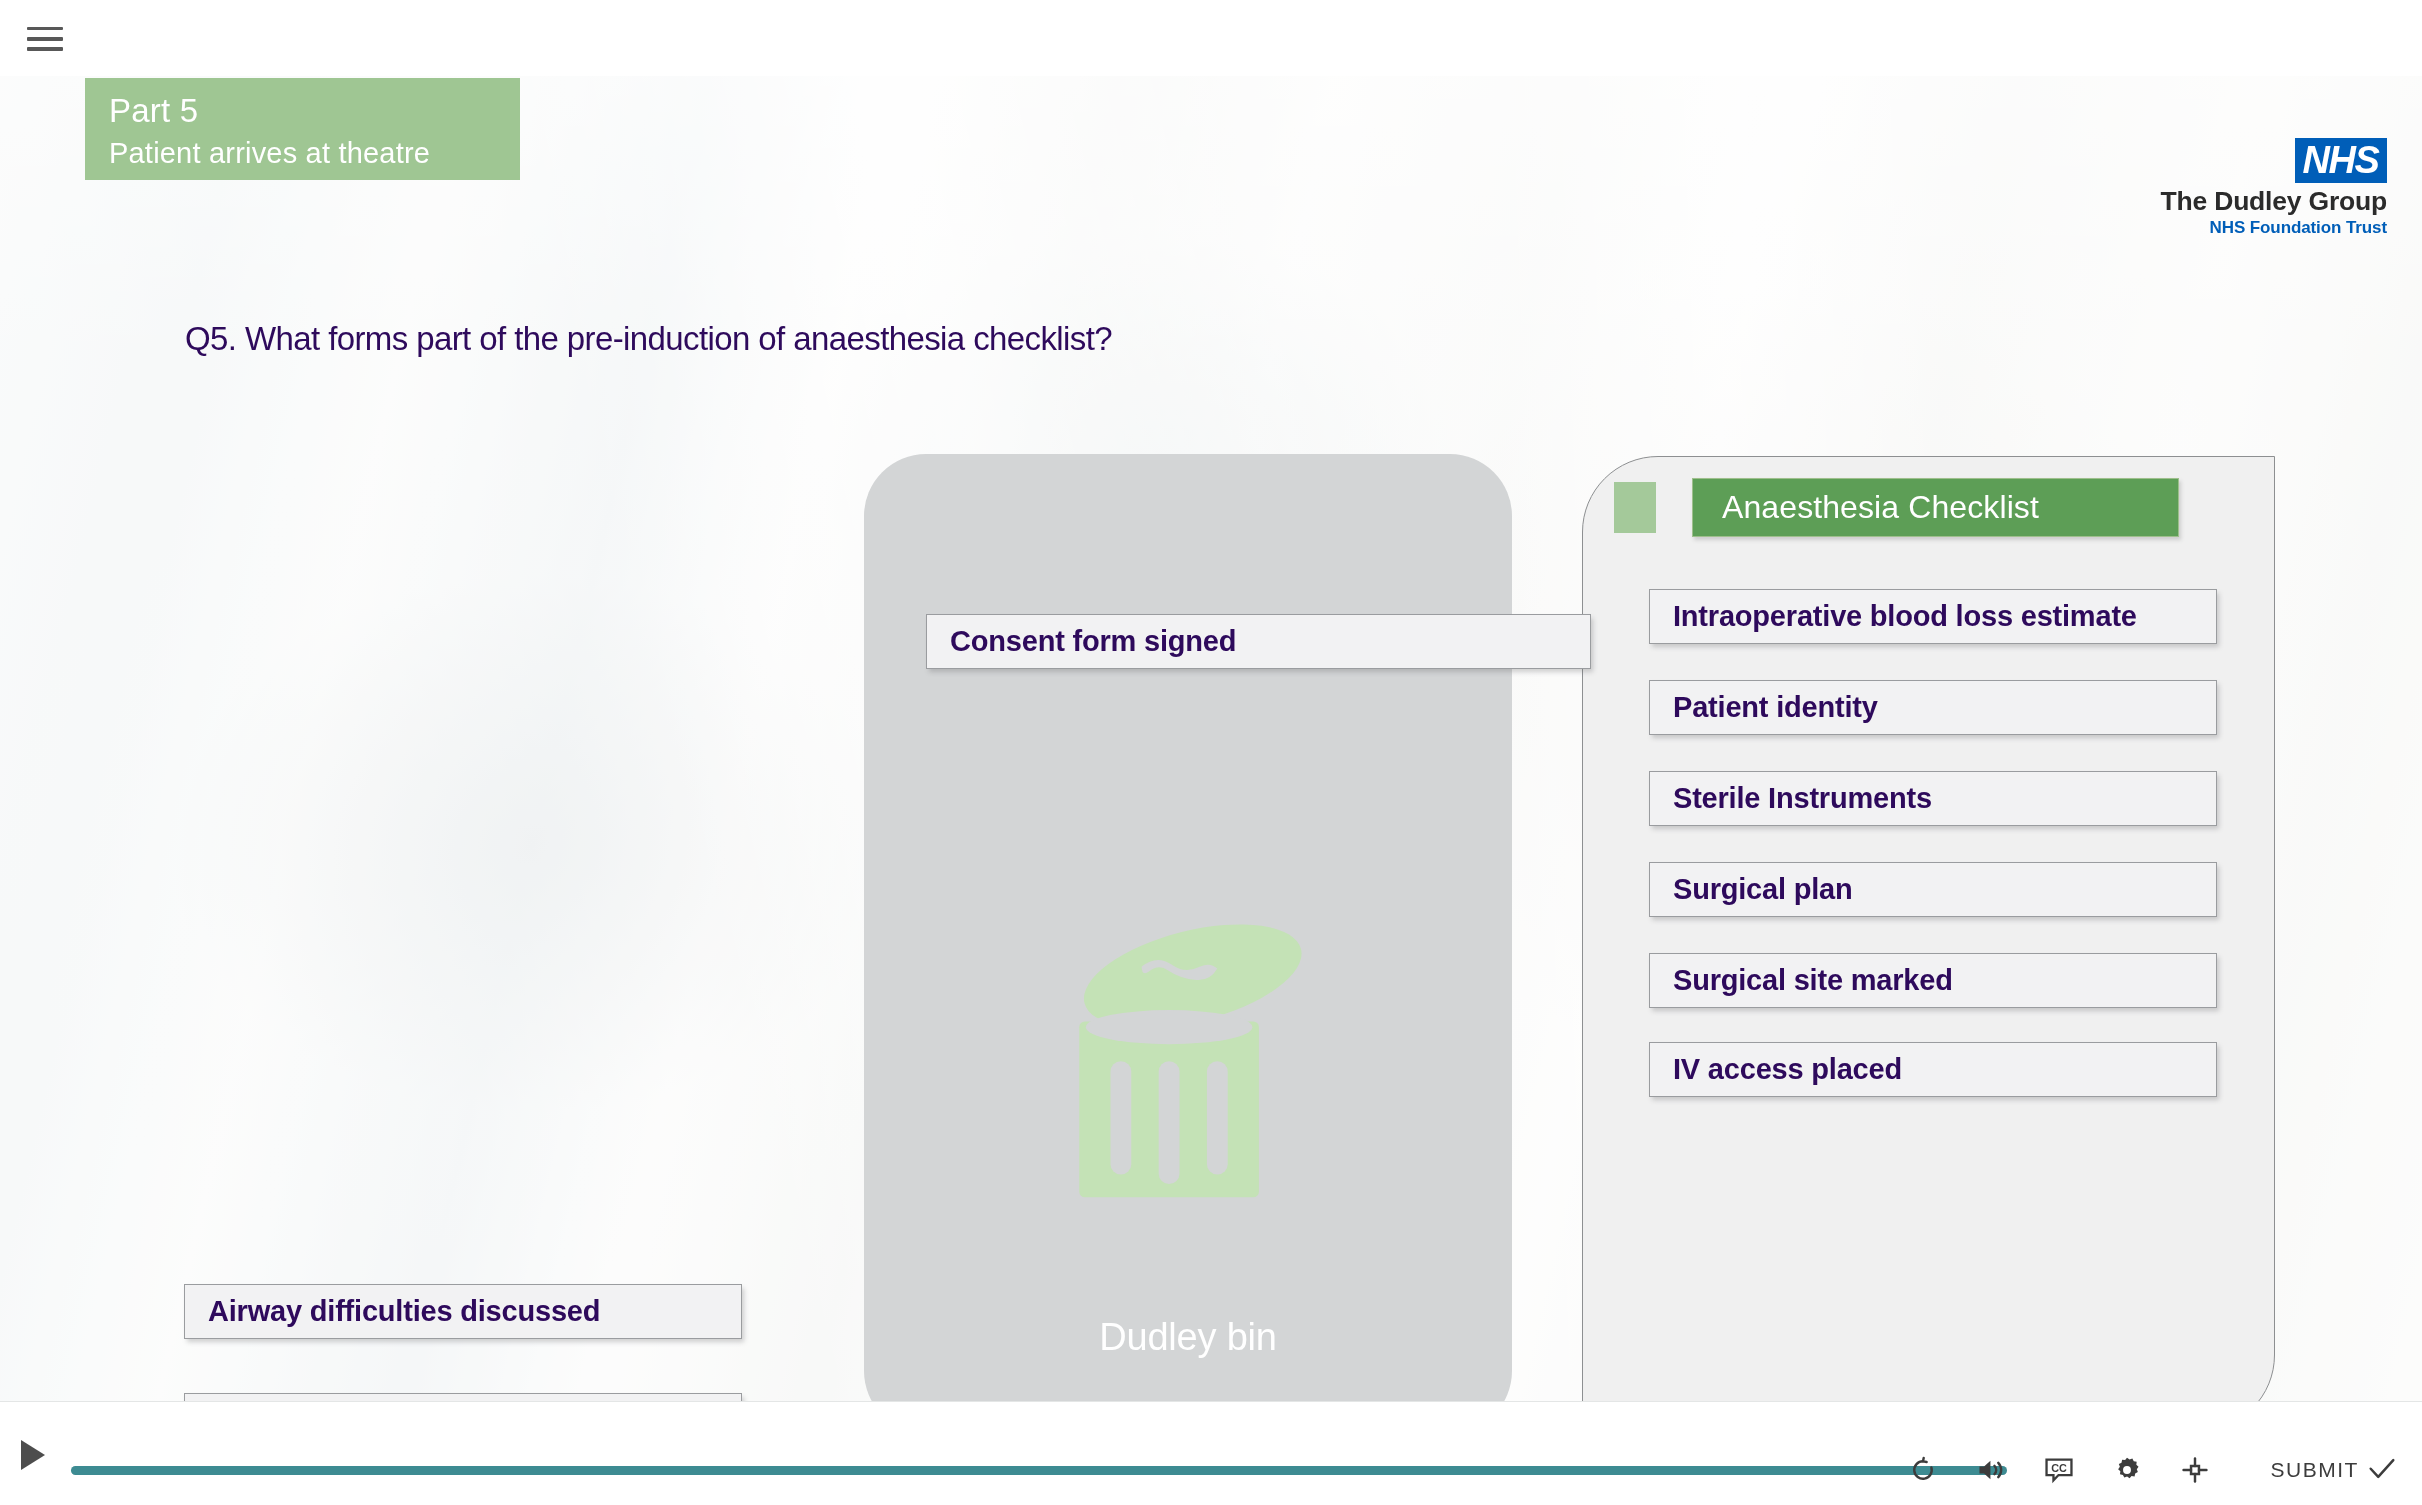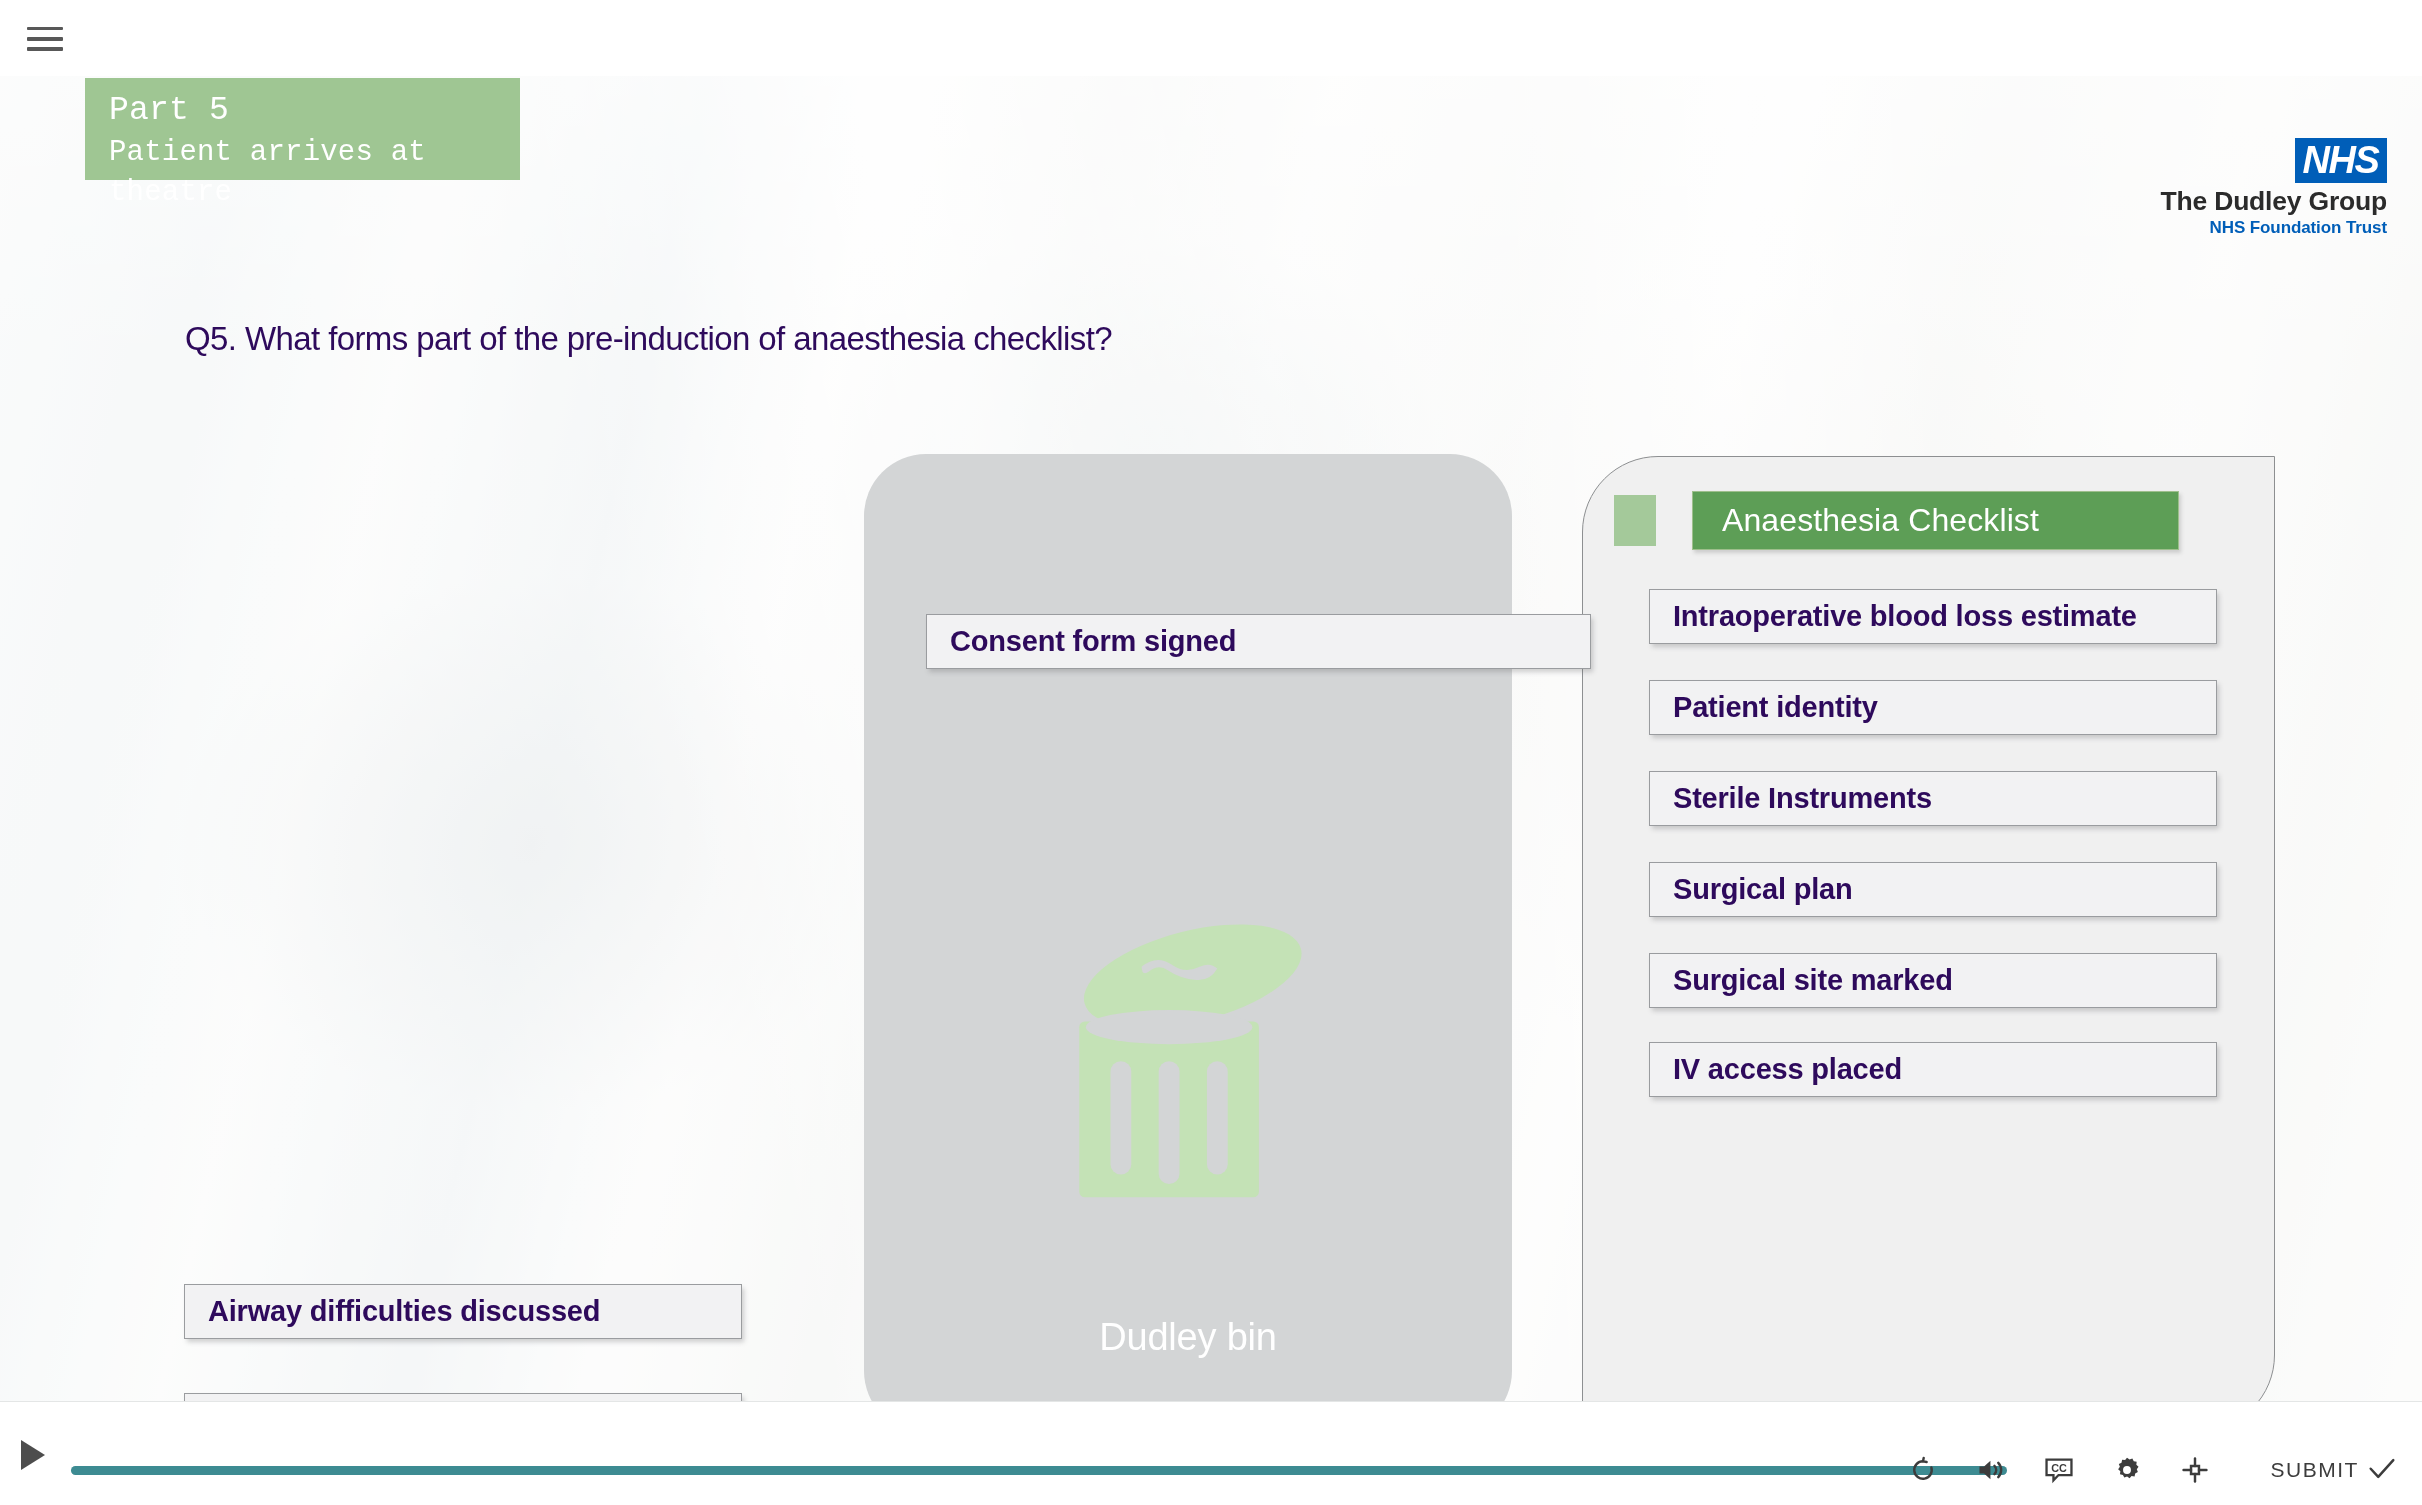--- a/index.html
+++ b/index.html
@@ -85,21 +85,20 @@
   }
 
   
   #part-banner {
     position: absolute;
     left: 85px; top: 1.9px;
     width: 435px; height: 102px;
     background: #9fc693;
     padding: 11.4px 0 0 24px;
     z-index: 12;
-    font-family: Liberation Mono, monospace;
   }
   #part-banner .part-num {
     color: #ffffff;
     font-size: 33px;
     font-weight: 400;
     line-height: 44px;
     letter-spacing: 0.2px;
   }
   #part-banner .part-sub {
     color: #ffffff;
@@ -200,21 +199,21 @@
     position: absolute;
     left: 1582px; top: 380px;
     width: 693px; height: 975px;
     background: #f0f0f0;
     border: 1.9px solid #8d8f91;
     border-radius: 76px 0 76px 0;
     z-index: 10;
   }
   #checklist-header-row {
     position: absolute;
-    left: 31px; top: 34px;
+    left: 31px; top: 21px;
     display: flex; align-items: center;
   }
   #checklist-marker {
     width: 42px; height: 51px;
     background: #a4c99a;
     flex: 0 0 auto;
   }
   #checklist-title {
     margin-left: 36px;
     width: 487px; height: 59px;

